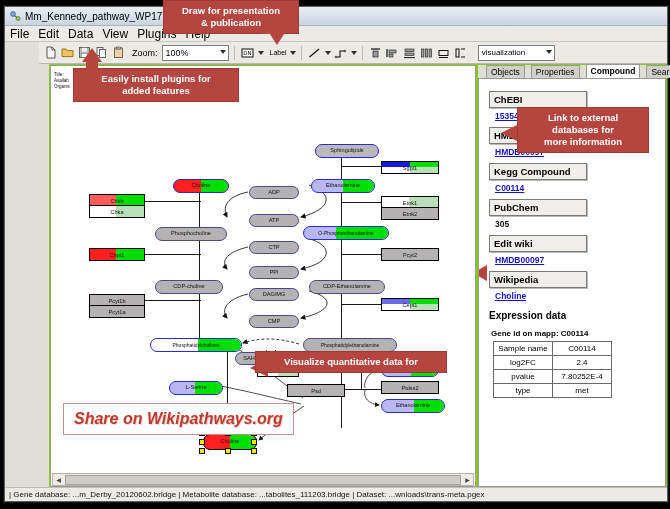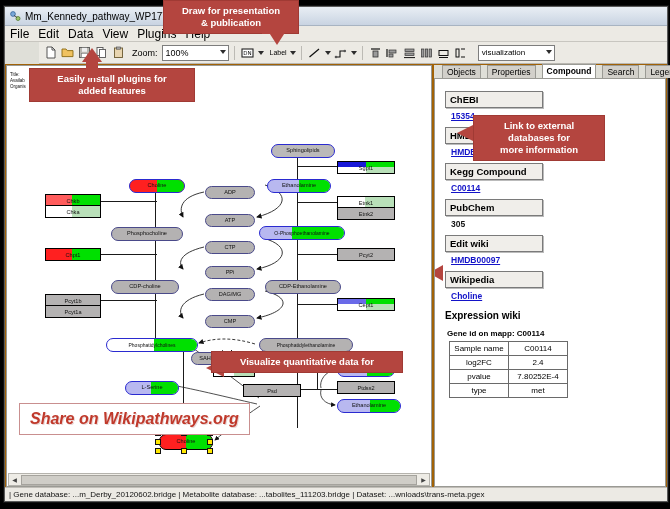--- a/index.html
+++ b/index.html
@@ -28,21 +28,21 @@
   .zoomlbl{margin-left:4px;margin-right:2px;font-size:9px;}
   .combo{height:14px;background:#fff;border:1px solid #7d7d7d;display:flex;align-items:center;
          font-size:9px;padding-left:3px;position:relative;}
   .combo .arw{position:absolute;right:2px;top:4px;width:0;height:0;border-left:3px solid transparent;
               border-right:3px solid transparent;border-top:4px solid #2c2c2c;}
   .sep{width:1px;height:14px;background:#bcbab4;margin:0 3px;}
   .ddarw{width:0;height:0;border-left:3px solid transparent;border-right:3px solid transparent;
          border-top:4px solid #2c2c2c;margin-left:1px;}
 
   
-  .body{flex:1;display:flex;min-height:0;background:#a16207;}
+  .body{flex:1;display:flex;min-height:0;background:#84cc16;margin-left:44px;}
   .canvaswrap{position:relative;width:424px;background:#fff;border:1px solid #9a9a94;margin:1px 0 0 1px;overflow:hidden;}
   .rightwrap{flex:1;display:flex;flex-direction:column;margin:1px 1px 0 2px;min-width:0;}
 
   
   .tabs{height:13px;display:flex;align-items:flex-end;padding-left:8px;gap:6px;background:#dfdfd8;}
   .tab{font-size:8.5px;padding:1px 4px 1px 4px;border:1px solid #9a9a94;border-bottom:none;
        background:#d2d0ca;line-height:10px;}
   .tab.active{background:#fff;font-weight:bold;padding-bottom:2px;}
   .tabpane{flex:1;background:#fff;border:1px solid #9a9a94;overflow:hidden;position:relative;
            padding:6px 0 0 10px;font-size:9px;}
@@ -489,21 +489,21 @@
 
         <div class="dbbox">PubChem</div>
         <span class="dbplain">305</span>
 
         <div class="dbbox">Edit wiki</div>
         <a class="dblink" href="#">HMDB00097</a>
 
         <div class="dbbox">Wikipedia</div>
         <a class="dblink" href="#">Choline</a>
 
-        <div class="exphdr">Expression wiki</div>
+        <div class="exphdr">Expression data</div>
         <div class="geneid">Gene id on mapp: C00114</div>
 
         <table class="expr">
           <tbody>
                 <tr>
             <td>Sample name</td>
             <td>C00114</td>
                 </tr>
           <tr>
             <td>log2FC</td>
@@ -513,21 +513,21 @@
             <td>pvalue</td>
             <td>7.80252E-4</td>
                 </tr>
           <tr>
             <td>type</td>
             <td>met</td>
                 </tr>
         </tbody>
             </table>
 
-        <div class="callout" style="left:38px;top:36px;width:118px;">
+        <div class="callout" style="left:38px;top:28px;width:118px;">
           <span>Link  to external</span><br>
           <span>databases  for</span><br>
           <span>more information</span>
         </div>
         <div class="cal-arrow" style="left:22px;top:45px;border-top:9px solid transparent;border-bottom:9px solid transparent;border-right:18px solid #b4453f;"></div>
         <div class="cal-arrow" style="left:-6px;top:186px;border-top:8px solid transparent;border-bottom:8px solid transparent;border-right:14px solid #b4453f;"></div>
       </div>
     </div>
   </div>
 

